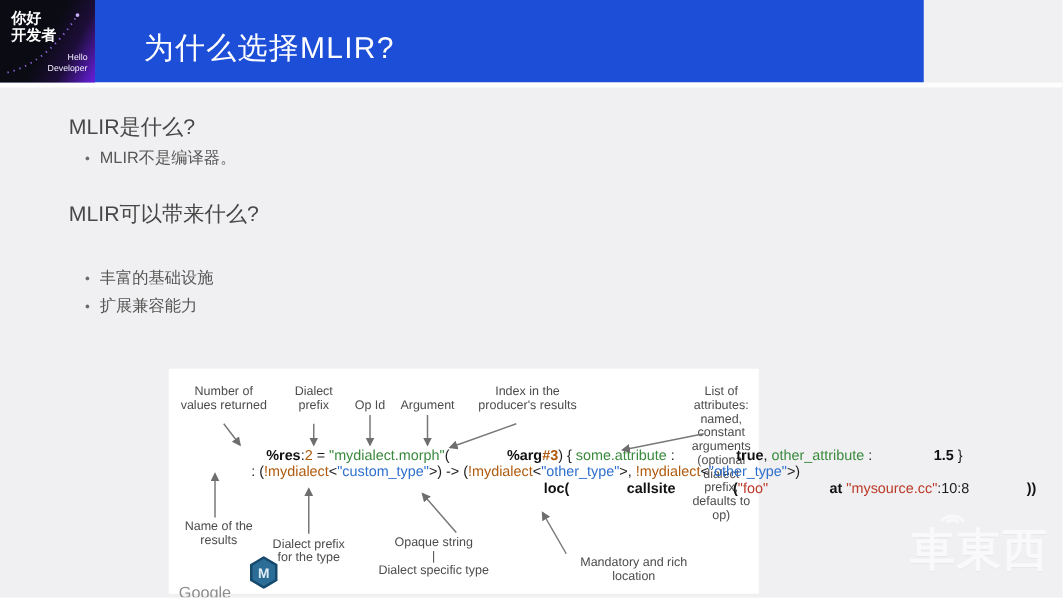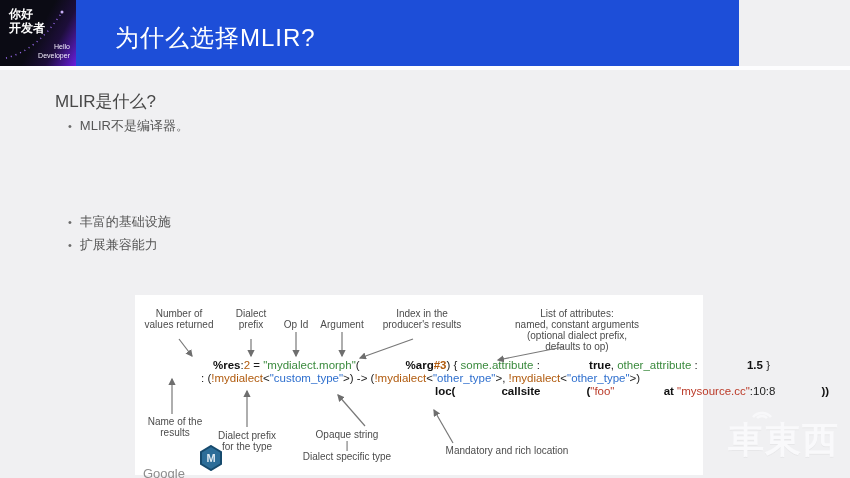--- a/index.html
+++ b/index.html
@@ -18,21 +18,21 @@
   .logo-en { position:absolute; right:6px; bottom:6px; color:#f2eefc; font-size:7px; line-height:9px;
              text-align:right; white-space:pre-line; }
   .logo-arc { position:absolute; left:0; top:0; }
 
   
   .sec-heading { position:absolute; left:55px; color:#474747; font-size:17px; font-weight:normal; }
   .bullet { position:absolute; left:40px; color:#565656; font-size:13px;margin-left:28px; }
   .bullet .dot { color:#6a6a6a; margin-right:8px; font-size:11px; }
 
   
-  .diagram { position:absolute; left:135px; top:295px; width:568px; height:180px; background:#ffffff; }
+  .diagram { position:absolute; left:135px; top:295px; width:472px; height:180px; background:#ffffff; }
   .dlabel { position:absolute; transform:translateX(-50%); white-space:pre-line; text-align:center;
             color:#4c4c4c; font-size:10px; line-height:11px; }
   .arrows { position:absolute; left:0; top:0; pointer-events:none; }
 
   .code-line { position:absolute; font-size:11.5px; line-height:13px; color:#1c1c1c; white-space:pre; }
   .tk.b  { font-weight:bold; color:#111;margin-left:46px; }
   .tk.d  { color:#1c1c1c; }
   .tk.g  { color:#3a8a3d; }
   .tk.o  { color:#b05a0d; }
   .tk.ob { color:#b05a0d; font-weight:bold; }
@@ -65,20 +65,21 @@
     </svg>
     <div class="logo-cn">你好
 开发者</div>
     <div class="logo-en">Hello
 Developer</div>
   </div>
 
   <div class="sec-heading" style="top:90px">MLIR是什么?</div>
   <div class="bullet" style="top:117px"><span class="dot">•</span><span>MLIR不是编译器。</span></div>
 
+  <div class="sec-heading" style="top:160px">MLIR可以带来什么?</div>
   <div class="bullet" style="top:213px"><span class="dot">•</span><span>丰富的基础设施</span></div>
   <div class="bullet" style="top:236px"><span class="dot">•</span><span>扩展兼容能力</span></div>
 
   <div class="diagram">
 
     <div class="dlabel" style="left:44px;top:13px">Number of
 values returned</div>
     <div class="dlabel" style="left:116px;top:13px">Dialect
 prefix</div>
     <div class="dlabel" style="left:161px;top:24px">Op Id</div>

